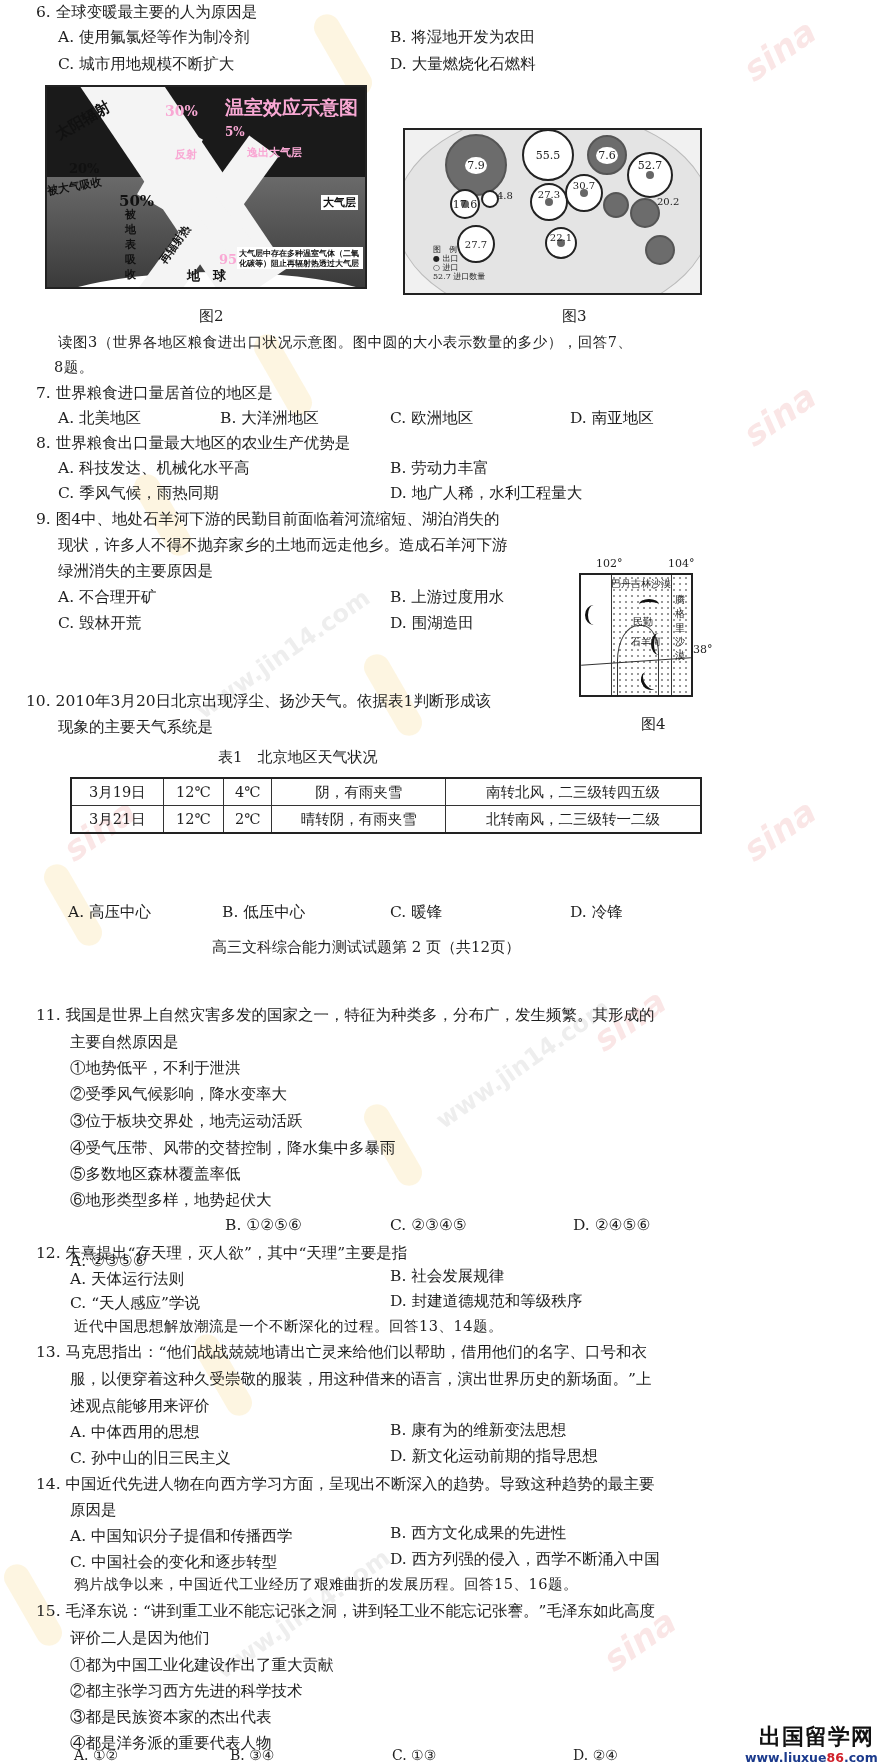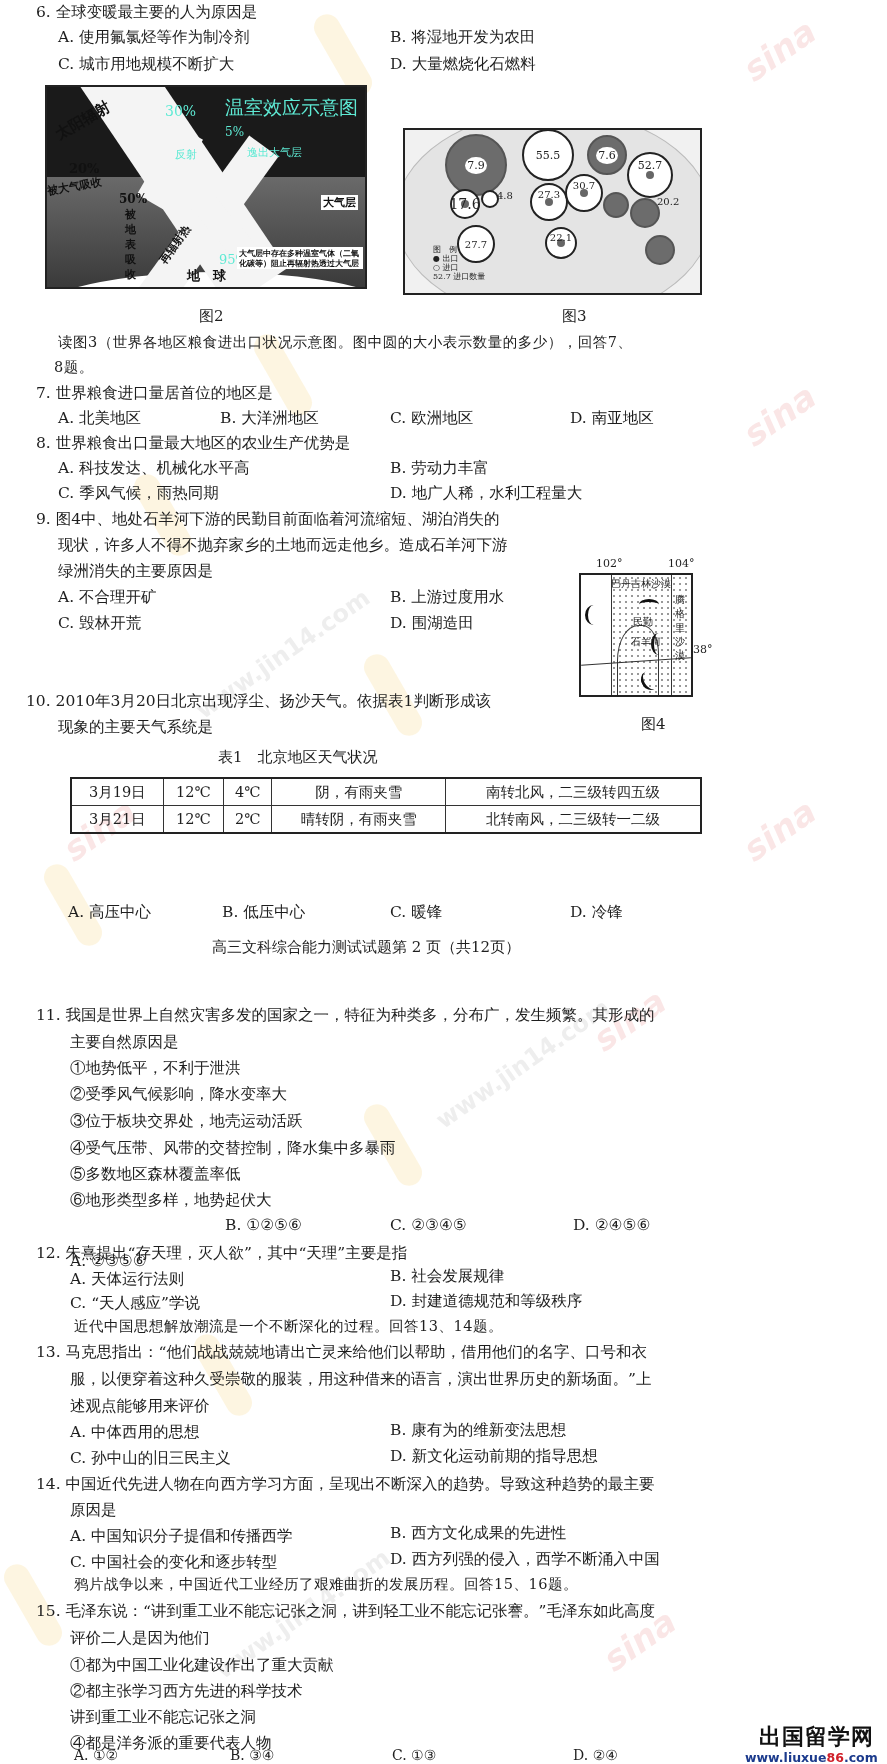--- a/index.html
+++ b/index.html
@@ -17,21 +17,21 @@
   
   .wm { position:absolute; color:rgba(160,160,160,0.18); font-family:"DejaVu Sans",sans-serif; font-weight:bold; transform:rotate(-35deg); pointer-events:none; white-space:nowrap; }
   .wm-sina { color:rgba(220,80,80,0.14); font-size:34px; font-style:italic; }
   .wm-key { position:absolute; width:26px; height:90px; background:rgba(245,200,90,0.18); border-radius:13px; transform:rotate(-30deg); }
 
   
   #fig2 { position:absolute; left:45px; top:85px; width:318px; height:200px; background:#1a1a1a; border:2px solid #222; overflow:hidden; }
   #fig2 .atm { position:absolute; left:0; top:90px; width:100%; height:110px; background:linear-gradient(180deg,#6a6a6a,#3a3a3a); }
   #fig2 .earth { position:absolute; left:-40px; top:185px; width:420px; height:120px; border-radius:50%; background:#fff; }
   #fig2 .beam { position:absolute; background:#f4f4f4; }
-  #fig2 .lbl { position:absolute; color:#5eead4; font-weight:normal; font-size:13px; white-space:nowrap; }
+  #fig2 .lbl { position:absolute; color:#f9a8d4; font-weight:bold; font-size:13px; white-space:nowrap; }
   #fig2 .lbl-dark { position:absolute; color:#111; font-weight:bold; font-size:13px; white-space:nowrap; }
   #fig2 .note { position:absolute; left:190px; top:160px; width:122px; background:#fff; color:#111; font-size:8px; line-height:10px; padding:1px 2px; font-weight:bold; }
 
   
   #fig3 { position:absolute; left:403px; top:128px; width:295px; height:163px; border:2px solid #222; background:#f1f1f1; overflow:hidden; }
   #fig3 .globe { position:absolute; left:-10px; top:-20px; width:315px; height:210px; border-radius:50%; background:#e4e4e4; border:1px solid #bbb; }
   .bub { position:absolute; border-radius:50%; border:2px solid #222; background:#fff; display:flex; align-items:center; justify-content:center; font-size:11px; color:#222; }
   .bub.exp { background:#6c6c6c; border-color:#555; }
   .bub .core { position:absolute; width:8px; height:8px; border-radius:50%; background:#666; }
   .bub .val { position:relative; background:transparent; font-size:11px; }
@@ -87,21 +87,21 @@
   <div class="beam" style="left:140px;top:40px;width:36px;height:200px;transform:rotate(36deg);"></div>
   <div class="beam" style="left:168px;top:100px;width:26px;height:90px;transform:rotate(-40deg);"></div>
   <div class="lbl" style="left:178px;top:8px;font-size:19px;">温室效应示意图</div>
   <div class="lbl-dark" style="left:6px;top:24px;transform:rotate(-30deg);font-size:15px;">太阳辐射</div>
   <div class="lbl" style="left:118px;top:16px;font-size:14px;">30%</div>
   <div class="lbl" style="left:128px;top:60px;font-size:11px;">反射</div>
   <div class="lbl" style="left:178px;top:38px;font-size:12px;">5%</div>
   <div class="lbl" style="left:200px;top:58px;font-size:11px;">逸出大气层</div>
   <div class="lbl-dark" style="left:22px;top:74px;font-size:13px;">20%</div>
   <div class="lbl-dark" style="left:0px;top:92px;font-size:11px;transform:rotate(-10deg);">被大气吸收</div>
-  <div class="lbl-dark" style="left:72px;top:105px;font-size:12px;">50%</div>
+  <div class="lbl-dark" style="left:72px;top:105px;font-size:15px;">50%</div>
   <div class="lbl-dark" style="left:78px;top:120px;font-size:11px;width:14px;white-space:normal;line-height:15px;">被地表吸收</div>
   <div class="lbl-dark" style="left:106px;top:150px;font-size:11px;transform:rotate(-55deg);">再辐射热</div>
   <div class="lbl-dark" style="left:274px;top:108px;font-size:11px;background:#fff;padding:0 2px;">大气层</div>
   <div class="lbl" style="left:172px;top:165px;font-size:13px;">95%</div>
   <div class="note" style="white-space:normal;">大气层中存在多种温室气体（二氧化碳等）阻止再辐射热透过大气层</div>
   <div class="lbl-dark" style="left:140px;top:180px;font-size:13px;">地　球</div>
 </div>
 
 <div id="fig3">
   <div class="globe"></div>
@@ -113,21 +113,21 @@
     </div>
   <div class="bub exp" style="left:182px;top:5px;width:36px;height:36px;">
       <span class="val">7.6</span>
     </div>
   <div class="bub" style="left:222px;top:22px;width:42px;height:42px;">
       <span class="core"></span>
       <span class="val" style="top:-10px;">52.7</span>
     </div>
   <div class="bub" style="left:45px;top:59px;width:26px;height:26px;">
       <span class="core"></span>
-      <span class="val" style="font-size:14px;text-align:right;">17.6</span>
+      <span class="val" style="font-size:11px;text-align:right;">17.6</span>
     </div>
   <div class="bub" style="left:76px;top:60px;width:14px;height:14px;"></div>
   <div class="abs" style="left:92px;top:60px;font-size:10px;">4.8</div>
   <div class="bub" style="left:125px;top:53px;width:34px;height:34px;">
       <span class="core"></span>
       <span class="val" style="top:-8px;font-size:10px;">27.3</span>
     </div>
   <div class="bub" style="left:160px;top:44px;width:34px;height:34px;">
       <span class="core"></span>
       <span class="val" style="top:-8px;font-size:10px;">30.7</span>
@@ -262,21 +262,21 @@
 <div class="abs opt" style="left:390px;top:1523px;">B. 西方文化成果的先进性</div>
 <div class="abs opt" style="left:70px;top:1552px;">C. 中国社会的变化和逐步转型</div>
 <div class="abs opt" style="left:390px;top:1549px;">D. 西方列强的侵入，西学不断涌入中国</div>
 
 <div class="abs intro" style="left:74px;top:1575px;">鸦片战争以来，中国近代工业经历了艰难曲折的发展历程。回答15、16题。</div>
 
 <div class="abs" style="left:36px;top:1601px;">15. 毛泽东说：“讲到重工业不能忘记张之洞，讲到轻工业不能忘记张謇。”毛泽东如此高度</div>
 <div class="abs" style="left:70px;top:1628px;">评价二人是因为他们</div>
 <div class="abs" style="left:70px;top:1655px;">①都为中国工业化建设作出了重大贡献</div>
 <div class="abs" style="left:70px;top:1681px;">②都主张学习西方先进的科学技术</div>
-<div class="abs" style="left:70px;top:1707px;">讲到重工业不能忘记张之洞</div>
+<div class="abs" style="left:70px;top:1707px;">③都是民族资本家的杰出代表</div>
 <div class="abs" style="left:70px;top:1733px;">④都是洋务派的重要代表人物</div>
 
 <div class="abs opt" style="left:74px;top:1747px;font-size:14px;">A. ①②</div>
 <div class="abs opt" style="left:230px;top:1747px;font-size:14px;">B. ③④</div>
 <div class="abs opt" style="left:392px;top:1747px;font-size:14px;">C. ①③</div>
 <div class="abs opt" style="left:573px;top:1747px;font-size:14px;">D. ②④</div>
 
 <div class="logo-cn">出国留学网</div>
 <div class="logo-url"><span>www.liuxue</span><span class="r">86</span><span>.com</span></div>
 

